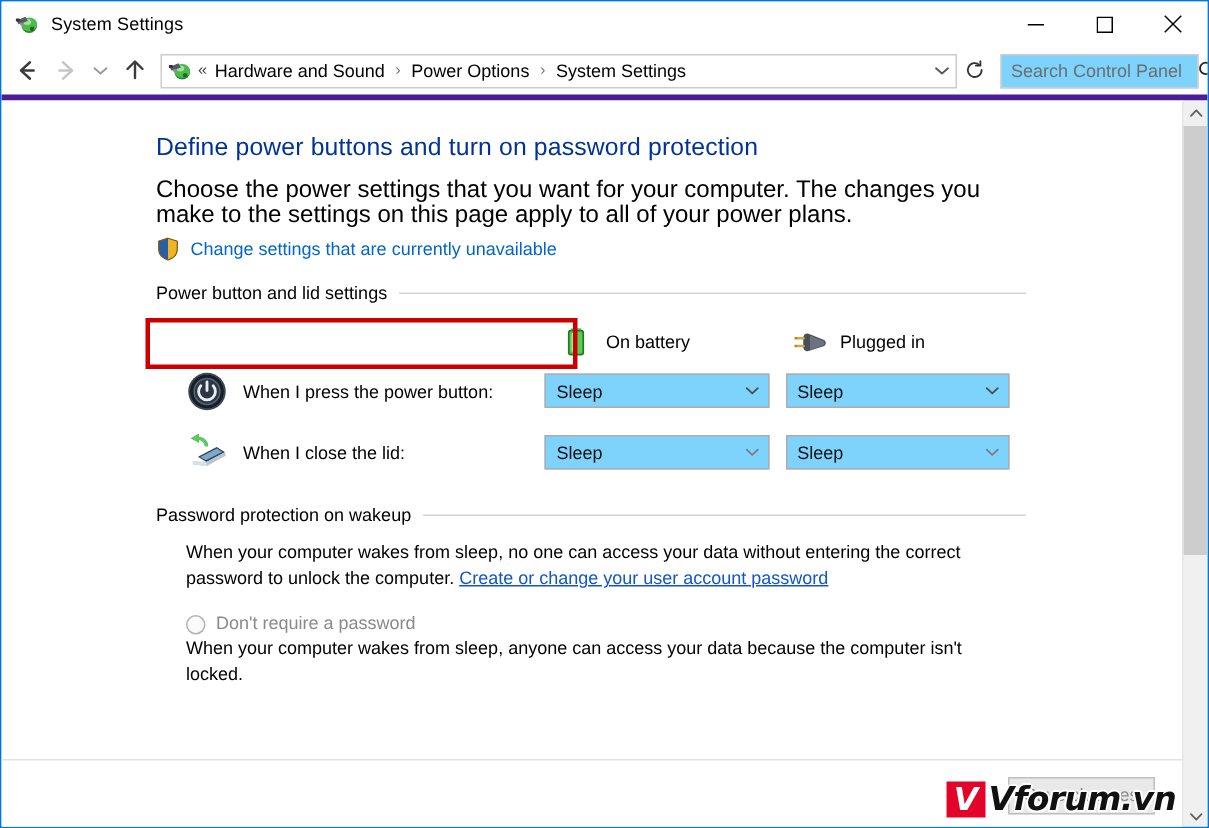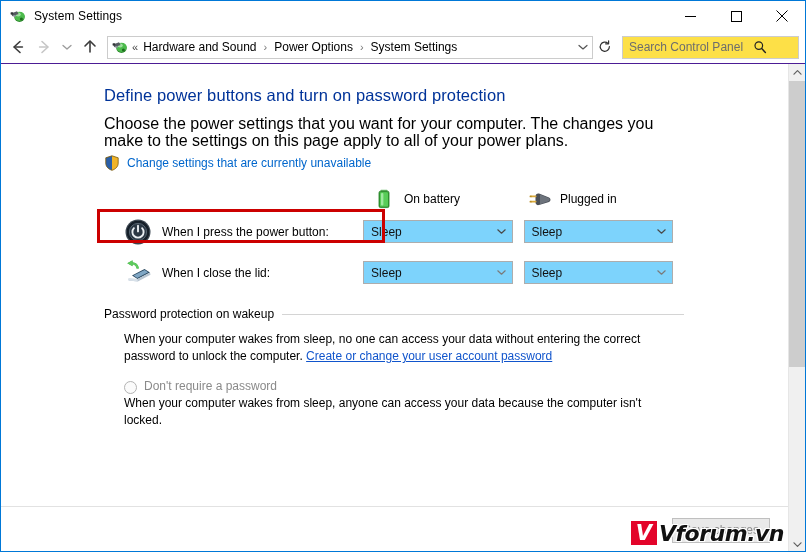--- a/index.html
+++ b/index.html
@@ -125,25 +125,25 @@
     flex: 0 0 auto;
   }
   .refresh-btn {
     width: 22px; height: 23px;
     display: flex; align-items: center; justify-content: center;
     color: #333;
     flex: 0 0 auto;
     margin-left: 1px;
   }
   .searchbox {
-    width: 177px;
+    width: 132px;
     height: 23px;
     margin-left: 6px;
     border: 1px solid #cccccc;
-    background: #fde047;
+    background: #7dd3fc;
     display: flex;
     align-items: center;
     box-sizing: border-box;
     flex: 0 0 auto;
   }
   .search-input {
     border: none;
     outline: none;
     font-family: "Liberation Sans", sans-serif;
     font-size: 12px;
@@ -159,21 +159,21 @@
     display: flex; align-items: center; justify-content: center;
     color: #222;
     flex: 0 0 auto;
   }
 
   
   .content-wrap {
     position: relative;
     height: 490px;
     display: flex;
-    border-top: 1px solid #4c1d95;
+    border-top: 4px solid #4c1d95;
     box-sizing: border-box;
   }
   .content {
     position: relative;
     flex: 1 1 auto;
     overflow: hidden;
     background: #ffffff;
   }
   .pane {
     position: relative;
@@ -578,20 +578,24 @@
             <svg width="16" height="16" viewBox="0 0 16 16">
               <path d="M8 0.8 L14.2 2.8 V8.2 C14.2 11.6 11.5 14.2 8 15.3 C4.5 14.2 1.8 11.6 1.8 8.2 V2.8 Z" fill="#f0b429"></path>
               <path d="M8 0.8 L8 15.3 C4.5 14.2 1.8 11.6 1.8 8.2 V2.8 Z" fill="#2a5fa8"></path>
               <path d="M8 0.8 L14.2 2.8 V8.2 C14.2 11.6 11.5 14.2 8 15.3 C4.5 14.2 1.8 11.6 1.8 8.2 V2.8 Z" fill="none" stroke="#7a5a10" stroke-width="0.8"></path>
             </svg>
           </div>
           <a class="blue-link">Change settings that are currently unavailable</a>
         </div>
 
         <div class="group">
+          <div class="group-head">
+            <span>Power button and lid settings</span>
+            <span class="rule"></span>
+          </div>
 
           <div class="power-grid">
             <div class="col-head">
               <div class="col-head-cell">
                 <span class="cico">
                   <svg width="24" height="22" viewBox="0 0 24 22">
                     <rect x="8.5" y="1.8" width="7" height="2" rx="0.6" fill="#6fbf6f"></rect>
                     <rect x="7" y="3.2" width="10" height="16.4" rx="1.6" fill="#35a035"></rect>
                     <rect x="8" y="4.2" width="8" height="14.4" rx="1.2" fill="#58cc58"></rect>
                     <rect x="9" y="5" width="2.4" height="12.6" rx="1" fill="#9fe89f"></rect>

